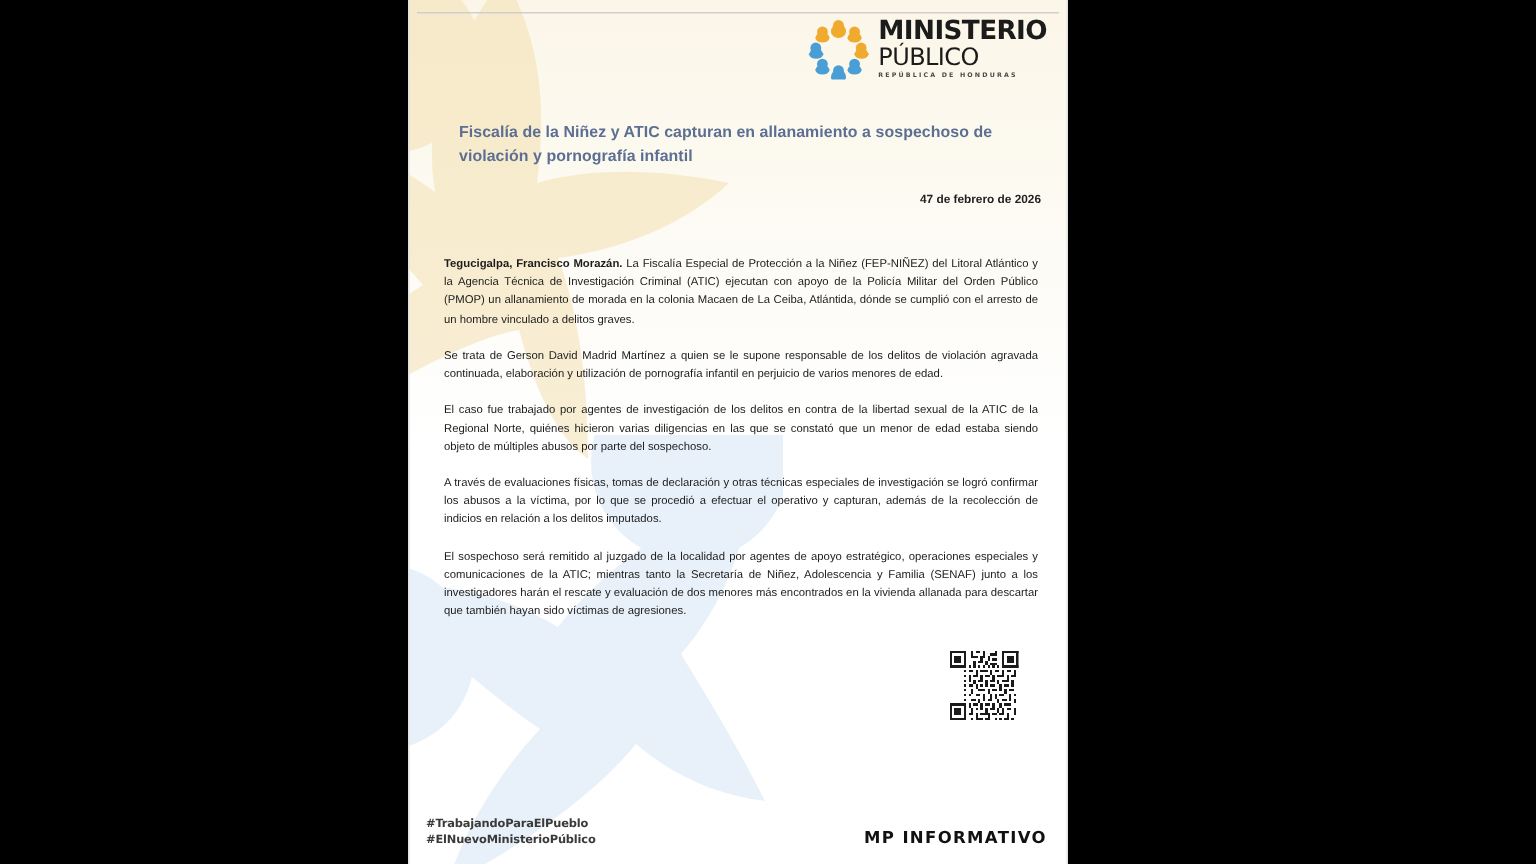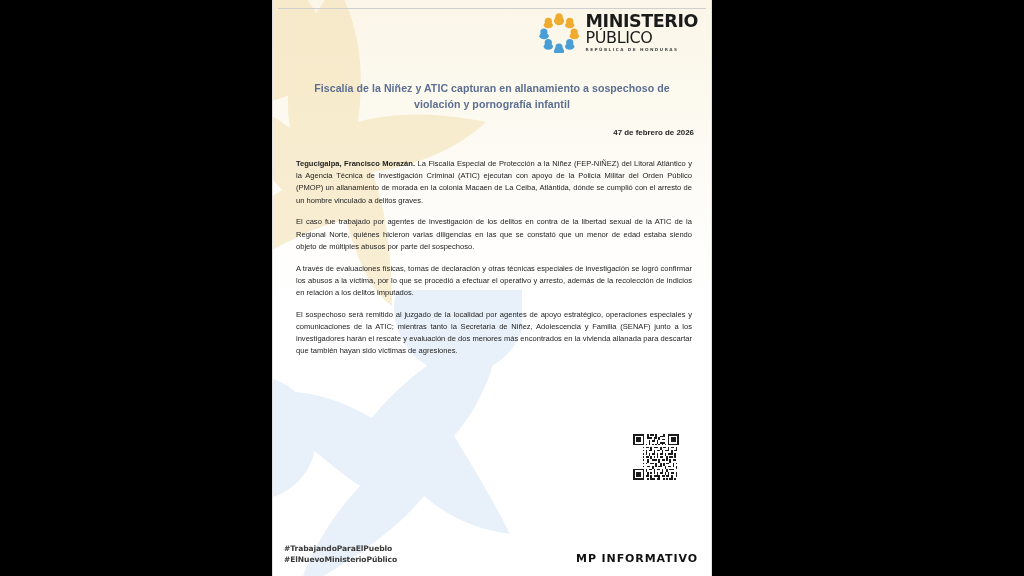--- a/index.html
+++ b/index.html
@@ -41,40 +41,39 @@
   .logo-l1 { font-family:"DejaVu Sans", sans-serif; font-weight:bold; font-size:17.5px;
              letter-spacing:-0.4px; color:#1b1b1b; display:block; }
   .logo-l2 { font-family:"DejaVu Sans", sans-serif; font-weight:normal; font-size:16px;
              letter-spacing:-0.4px; color:#1b1b1b; display:block; margin-top:-1px; }
   .logo-l3 { font-family:"DejaVu Sans", sans-serif; font-size:4.2px; letter-spacing:1.45px;
              color:#4a4a4a; display:block; margin-top:2px; font-weight:bold; }
 
   
   #title {
     position:absolute; left:34px; right:34px; top:80px;
-    text-align:center;
     font-family:"Liberation Sans", sans-serif;
     font-size:10.6px; font-weight:bold; line-height:1.55;
     color:#5c6f92; letter-spacing:.05px;
   }
 
   
   #date {
     position:absolute; right:18px; top:128px;
     font-size:7.9px; font-weight:bold; color:#1f1f1f;
     font-family:"Liberation Sans", sans-serif;
   }
 
   
   #body {
     position:absolute; left:24px; right:20px; top:158px;
     font-size:7.55px; line-height:1.62; color:#1c1c1c;
     text-align:justify; font-family:"Liberation Sans", sans-serif;
   }
-  #body p { margin-bottom:9.5px; }
+  #body p { margin-bottom:9.5px;margin-top:12px; }
   #body p:last-child { margin-bottom:0; }
   .lead { font-weight:bold; }
 
   
   #qr { position:absolute; right:33px; top:434px; width:46px; height:46px; background:#fff; }
 
   
   #hashtags {
     position:absolute; left:12px; bottom:11px;
     font-size:7.6px; font-weight:bold; line-height:1.48;
@@ -153,22 +152,23 @@
         <span class="logo-l3">REPÚBLICA DE HONDURAS</span>
       </div>
     </div>
 
     <div id="title">Fiscalía de la Niñez y ATIC capturan en allanamiento a sospechoso de violación y pornografía infantil</div>
 
     <div id="date">47 de febrero de 2026</div>
 
     <div id="body">
       <p><span class="lead">Tegucigalpa, Francisco Morazán.</span><span> La Fiscalía Especial de Protección a la Niñez (FEP-NIÑEZ) del Litoral Atlántico y la Agencia Técnica de Investigación Criminal (ATIC) ejecutan con apoyo de la Policía Militar del Orden Público (PMOP) un allanamiento de morada en la colonia Macaen de La Ceiba, Atlántida, dónde se cumplió con el arresto de un hombre vinculado a delitos graves.</span></p>
+      <p>Se trata de Gerson David Madrid Martínez a quien se le supone responsable de los delitos de violación agravada continuada, elaboración y utilización de pornografía infantil en perjuicio de varios menores de edad.</p>
       <p>El caso fue trabajado por agentes de investigación de los delitos en contra de la libertad sexual de la ATIC de la Regional Norte, quiénes hicieron varias diligencias en las que se constató que un menor de edad estaba siendo objeto de múltiples abusos por parte del sospechoso.</p>
-      <p>A través de evaluaciones físicas, tomas de declaración y otras técnicas especiales de investigación se logró confirmar los abusos a la víctima, por lo que se procedió a efectuar el operativo y arresto, además de la recolección de indicios en relación a los delitos imputados.</p>
+      <p>A través de evaluaciones físicas, tomas de declaración y otras técnicas especiales de investigación se logró confirmar los abusos a la víctima, por lo que se procedió a efectuar el operativo y capturan, además de la recolección de indicios en relación a los delitos imputados.</p>
       <p>El sospechoso será remitido al juzgado de la localidad por agentes de apoyo estratégico, operaciones especiales y comunicaciones de la ATIC; mientras tanto la Secretaría de Niñez, Adolescencia y Familia (SENAF) junto a los investigadores harán el rescate y evaluación de dos menores más encontrados en la vivienda allanada para descartar que también hayan sido víctimas de agresiones.</p>
     </div>
 
     <svg id="qr" viewBox="0 0 29 29" xmlns="http://www.w3.org/2000/svg" shape-rendering="crispEdges">
       <rect width="29" height="29" fill="#fff"></rect>
       <g fill="#1a1a1a">
 
         <rect x="0" y="0" width="7" height="1"></rect>
           <rect x="0" y="6" width="7" height="1"></rect>
         <rect x="0" y="0" width="1" height="7"></rect>

